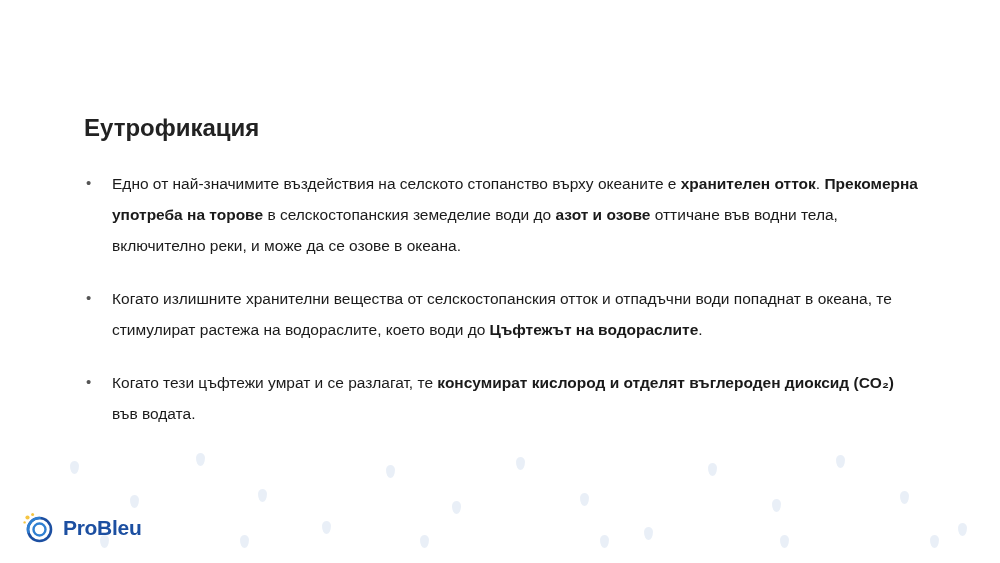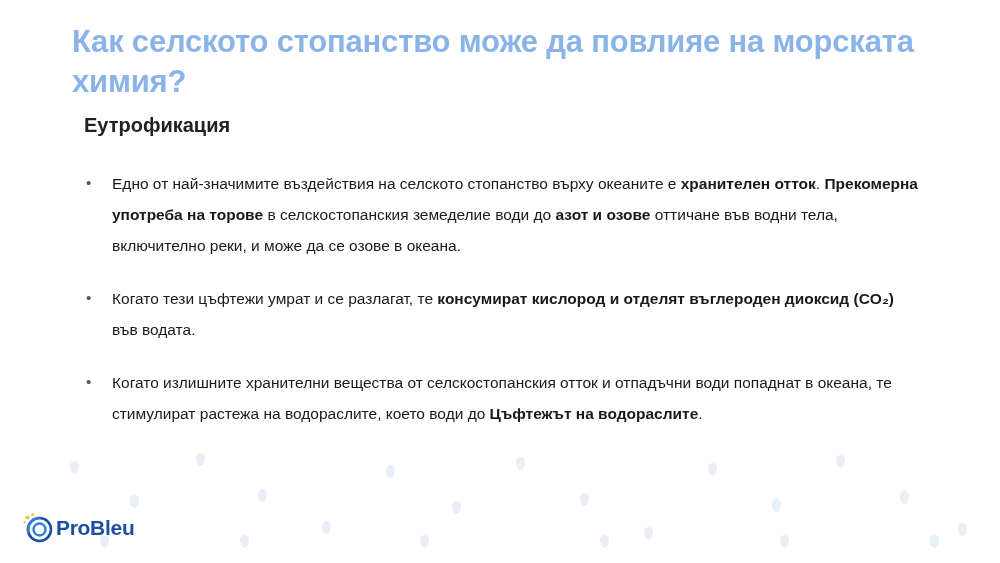--- a/index.html
+++ b/index.html
@@ -49,21 +49,21 @@
     line-height: 1.28;
     font-weight: bold;
     color: #8ab4e8;
     letter-spacing: -0.2px;
   }
 
   .subtitle {
     position: absolute;
     left: 84px;
     top: 114px;
-    font-size: 20px;
+    font-size: 24px;
     font-weight: bold;
     color: #222222;
   }
 
   .bullets {
     position: absolute;
     left: 78px;
     top: 168px;
     width: 842px;
   }
@@ -89,21 +89,21 @@
     font-weight: bold;
     margin-top: 32px;
   }
 
   .logo {
     position: absolute;
     left: 22px;
     bottom: 18px;
     display: flex;
     align-items: center;
-    gap: 0;
+    gap: 7px;
   }
   .logo-mark {
     width: 34px;
     height: 34px;
     position: relative;
   }
   .logo-text {
     font-size: 21px;
     font-weight: bold;
     color: #1c4fa1;
@@ -134,28 +134,27 @@
       <div class="droplet" style="left: 900px; top: 48px;"></div>
       <div class="droplet" style="left: 958px; top: 80px;"></div>
       <div class="droplet" style="left: 100px; top: 92px;"></div>
       <div class="droplet" style="left: 240px; top: 92px;"></div>
       <div class="droplet" style="left: 420px; top: 92px;"></div>
       <div class="droplet" style="left: 600px; top: 92px;"></div>
       <div class="droplet" style="left: 780px; top: 92px;"></div>
       <div class="droplet" style="left: 930px; top: 92px;"></div>
     </div>
 
-  <div class="title">Как селското стопанство може да повлияе на морската химия?</div>
 
   <div class="subtitle">Еутрофикация</div>
 
   <div class="bullets" id="bullet-list">
       <div class="bullet"><span>Едно от най-значимите въздействия на селското стопанство върху океаните е </span><b>хранителен отток</b><span>. </span><b>Прекомерна употреба на торове</b><span> в селскостопанския земеделие води до </span><b>азот и озове</b><span> оттичане във водни тела, включително реки, и може да се озове в океана.</span></div>
+      <div class="bullet"><span>Когато излишните хранителни вещества от селскостопанския отток и отпадъчни води попаднат в океана, те стимулират растежа на водораслите, което води до </span><b>Цъфтежът на водораслите</b><span>.</span></div>
       <div class="bullet"><span>Когато тези цъфтежи умрат и се разлагат, те </span><b>консумират кислород и отделят въглероден диоксид (CO₂)</b><span> във водата.</span></div>
-      <div class="bullet"><span>Когато излишните хранителни вещества от селскостопанския отток и отпадъчни води попаднат в океана, те стимулират растежа на водораслите, което води до </span><b>Цъфтежът на водораслите</b><span>.</span></div>
     </div>
 
   <div class="logo">
     <div class="logo-mark">
       <svg width="34" height="34" viewBox="0 0 34 34" aria-hidden="true">
         <circle cx="17.5" cy="18.5" r="11.5" fill="none" stroke="#1c4fa1" stroke-width="2.6"></circle>
         <circle cx="17.5" cy="18.5" r="6" fill="none" stroke="#2f7fd1" stroke-width="2.4"></circle>
         <path d="M17.5 7 A11.5 11.5 0 0 0 6.3 21" fill="none" stroke="#2f7fd1" stroke-width="2.6" stroke-linecap="round"></path>
         <circle cx="5.5" cy="6.5" r="2.1" fill="#f5c542"></circle>
         <circle cx="10.6" cy="3.6" r="1.5" fill="#f5c542"></circle>

